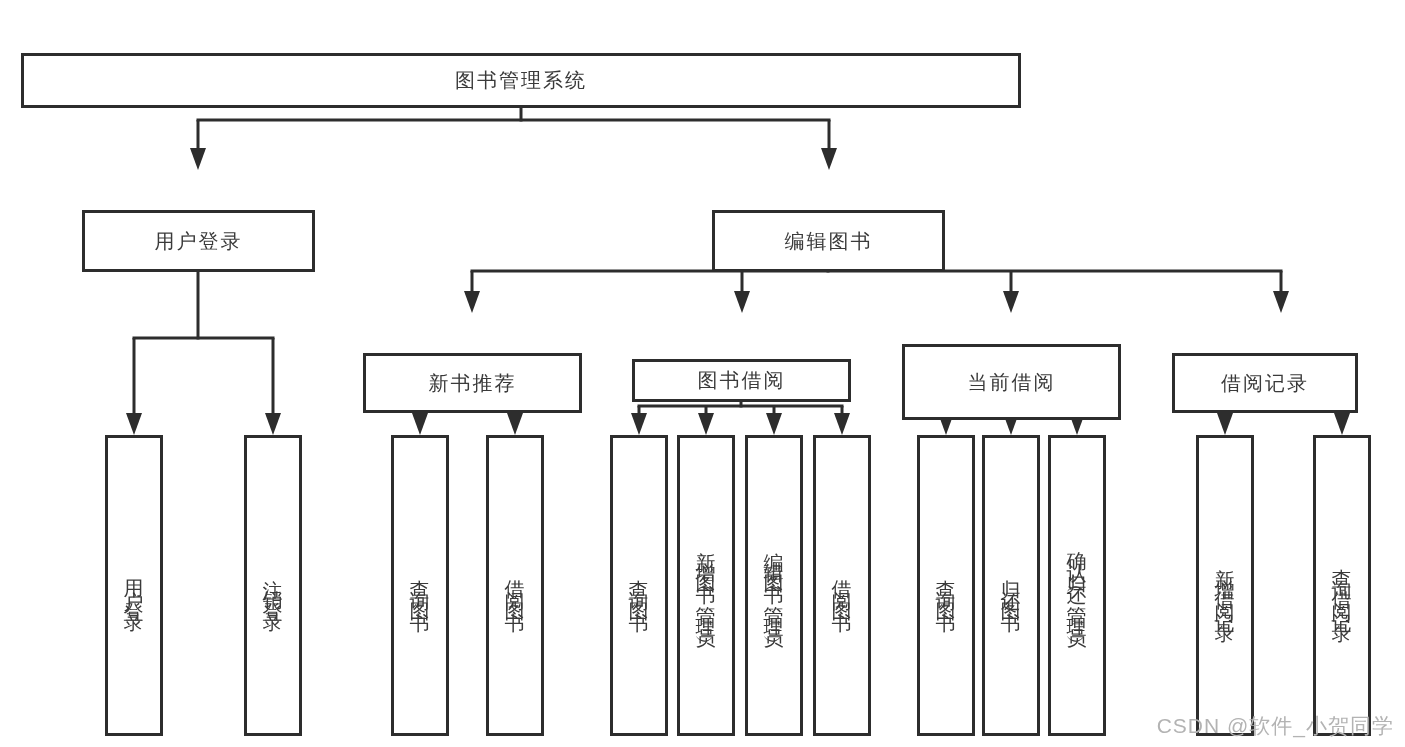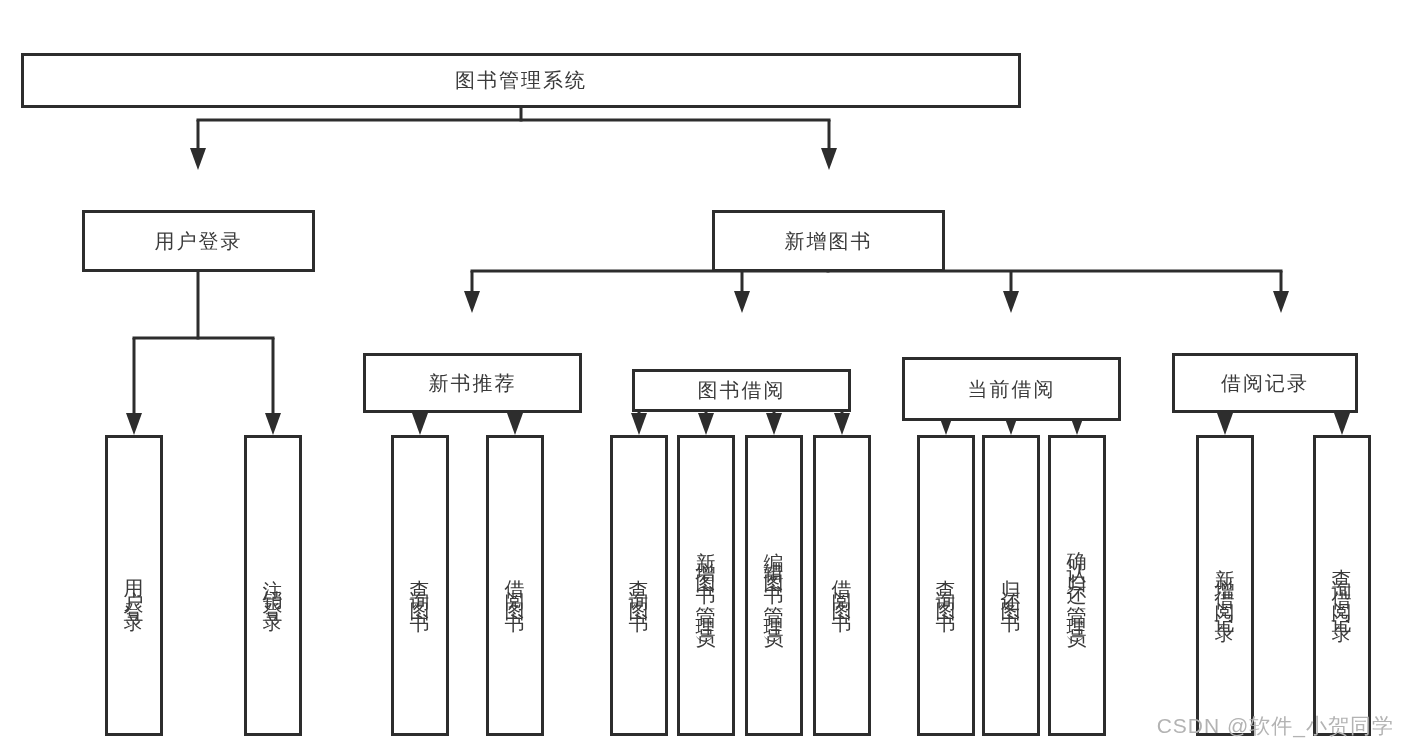--- a/index.html
+++ b/index.html
@@ -131,30 +131,30 @@
   </svg>
 
   <div class="hbox" style="left:21px;top:13px;width:1000px;height:55px;">
     <span class="lbl">图书管理系统</span>
   </div>
 
   <div class="hbox" style="left:82px;top:170px;width:233px;height:62px;">
     <span class="lbl">用户登录</span>
   </div>
   <div class="hbox" style="left:712px;top:170px;width:233px;height:62px;">
-    <span class="lbl">新增图书</span>
+    <span class="lbl">编辑图书</span>
   </div>
 
   <div class="hbox" style="left:363px;top:313px;width:219px;height:60px;">
     <span class="lbl">新书推荐</span>
   </div>
-  <div class="hbox" style="left:632px;top:329px;width:219px;height:43px;">
+  <div class="hbox" style="left:632px;top:319px;width:219px;height:43px;">
     <span class="lbl">图书借阅</span>
   </div>
-  <div class="hbox" style="left:902px;top:317px;width:219px;height:64px;">
+  <div class="hbox" style="left:902px;top:304px;width:219px;height:76px;">
     <span class="lbl">当前借阅</span>
   </div>
   <div class="hbox" style="left:1172px;top:313px;width:186px;height:60px;">
     <span class="lbl">借阅记录</span>
   </div>
 
   <div class="leaf" style="left:105px;top:435px;width:58px;height:301px;">
     <span class="vtext">用户登录</span>
   </div>
   <div class="leaf" style="left:244px;top:435px;width:58px;height:301px;">

